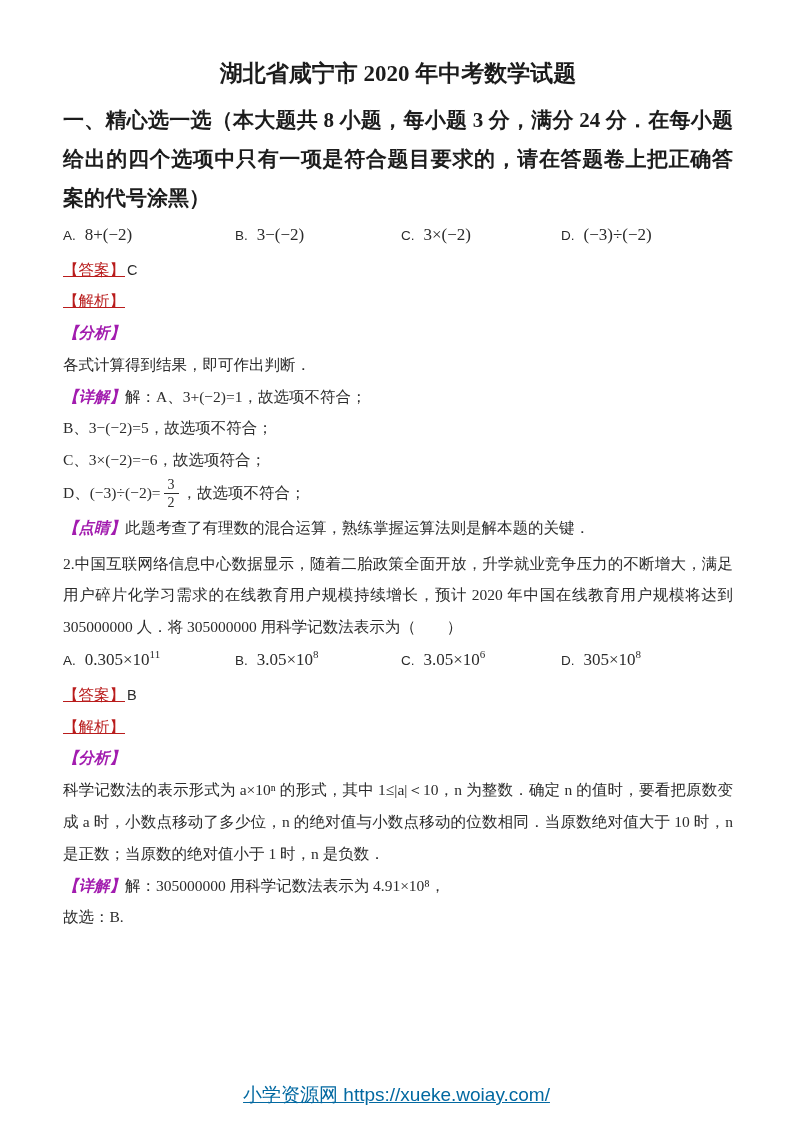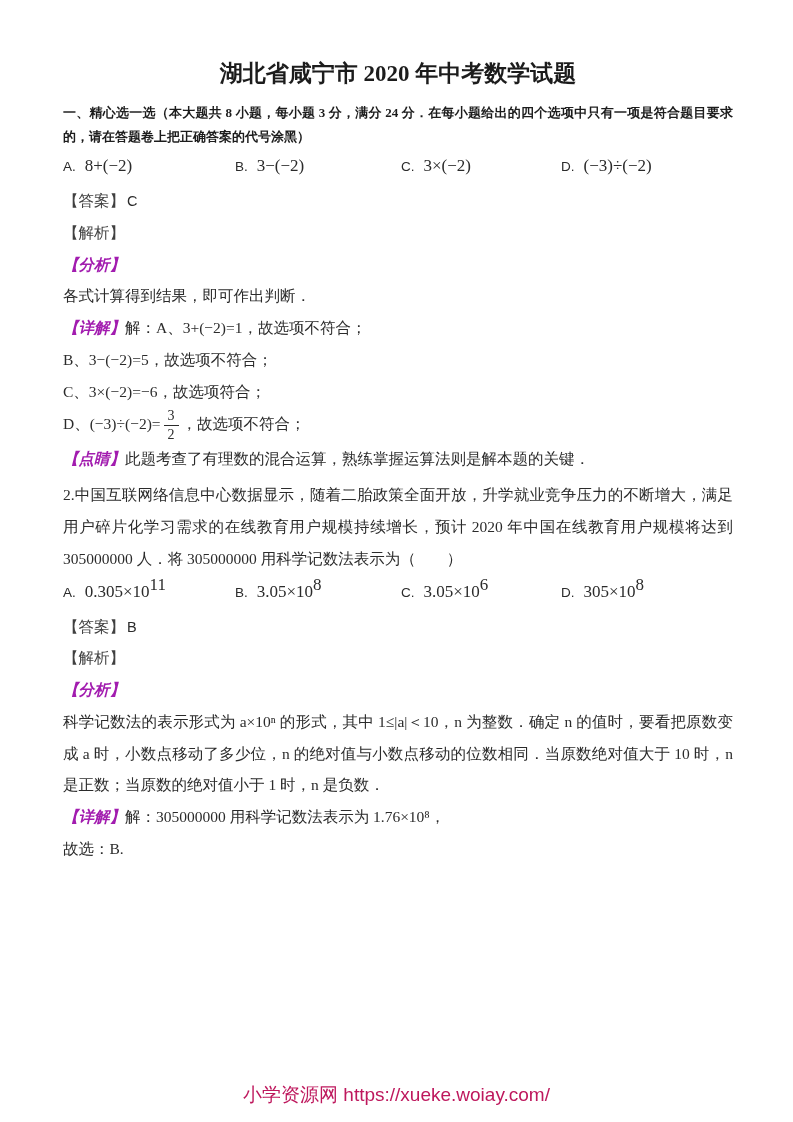--- a/index.html
+++ b/index.html
@@ -16,21 +16,21 @@
   }
   .title {
     margin:6px 0 12px 0;
     text-align:center;
     font-size:23px;
     font-weight:bold;
     color:#1c1c1c;
   }
   .sec-head {
     margin:0 0 6px 0;
-    font-size:13px;
+    font-size:21px;
     font-weight:bold;
     line-height:1.85;
     text-align:justify;
     color:#1c1c1c;
   }
   p.body {
     margin:0;
     font-size:15.5px;
     line-height:2.05;
     text-align:justify;
@@ -44,22 +44,22 @@
   }
   .opt { display:inline-flex; align-items:baseline; }
   .opt-a { width:172px; } .opt-b { width:166px; } .opt-c { width:160px; }
   .opt-label {
     font-family:"Liberation Sans","DejaVu Sans",sans-serif;
     font-size:13.5px;
     color:#2b2b2b;
     margin-right:9px;
   }
   .opt-math { font-size:17px; white-space:nowrap; }
-  .opt-math sup { font-size:17px; line-height:0; }
-  .lbl-blue { color:#404040; }
+  .opt-math sup { font-size:11px; line-height:0; }
+  .lbl-blue { color:#b91c1c;text-decoration:underline; }
   .lbl-bold { font-weight:bold; color:#a21caf;font-style:italic; }
   .ans-letter {
     font-family:"Liberation Sans","DejaVu Sans",sans-serif;
     font-size:14.5px;
     margin-left:2px;
   }
   .math { white-space:nowrap; }
   .detail-line { margin:2px 0; }
   .frac {
     display:inline-flex;
@@ -73,21 +73,22 @@
   .frac .fnum { border-bottom:1.4px solid #2b2b2b; padding:0 4px; }
   .frac .fden { padding:0 4px; }
   .q2-block { margin-top:4px; }
   .footer {
     position:absolute;
     left:0; right:0;
     bottom:26px;
     text-align:center;
     font-family:"Liberation Sans","DejaVu Sans",sans-serif;
     font-size:19px;
-    color:#be185d;
+    color:#0369a1;
+    text-decoration:underline;
   }
 </style>
 </head>
 <body>
 
 <div class="page">
 
   <h1 class="title">湖北省咸宁市 2020 年中考数学试题</h1>
 
   <p class="sec-head">一、精心选一选（本大题共 8 小题，每小题 3 分，满分 24 分．在每小题给出的四个选项中只有一项是符合题目要求的，请在答题卷上把正确答案的代号涂黑）</p>
@@ -167,20 +168,20 @@
     </p>
     <p class="body">
       <span class="lbl-blue">【解析】</span>
     </p>
     <p class="body">
       <span class="lbl-bold">【分析】</span>
     </p>
     <p class="body">科学记数法的表示形式为 a×10ⁿ 的形式，其中 1≤|a|＜10，n 为整数．确定 n 的值时，要看把原数变成 a 时，小数点移动了多少位，n 的绝对值与小数点移动的位数相同．当原数绝对值大于 10 时，n 是正数；当原数的绝对值小于 1 时，n 是负数．</p>
 
     <p class="body detail-line">
-      <span class="lbl-bold">【详解】</span><span>解：305000000 用科学记数法表示为 1.76×10⁸，</span>
+      <span class="lbl-bold">【详解】</span><span>解：305000000 用科学记数法表示为 4.91×10⁸，</span>
     </p>
     <p class="body">故选：B.</p>
   </section>
 
   <div class="footer">小学资源网 https://xueke.woiay.com/</div>
 
 </div>
 
 </body></html>

